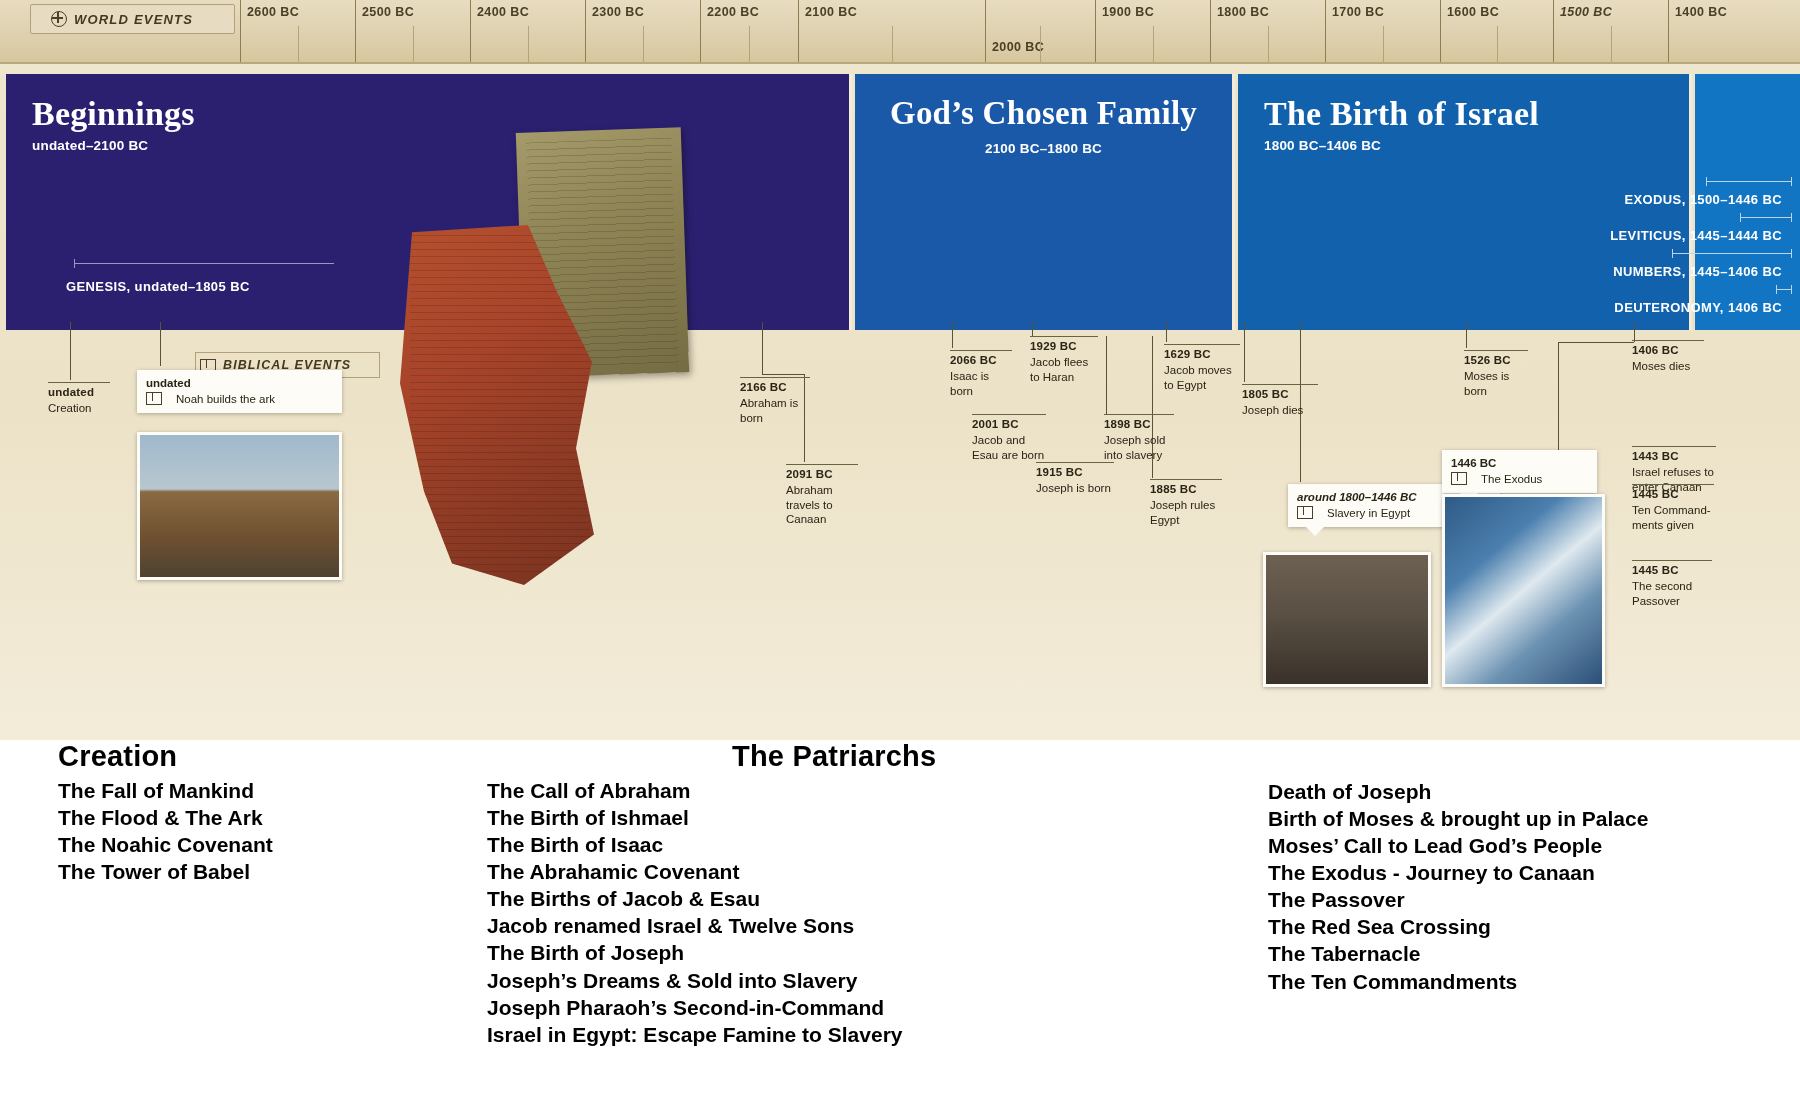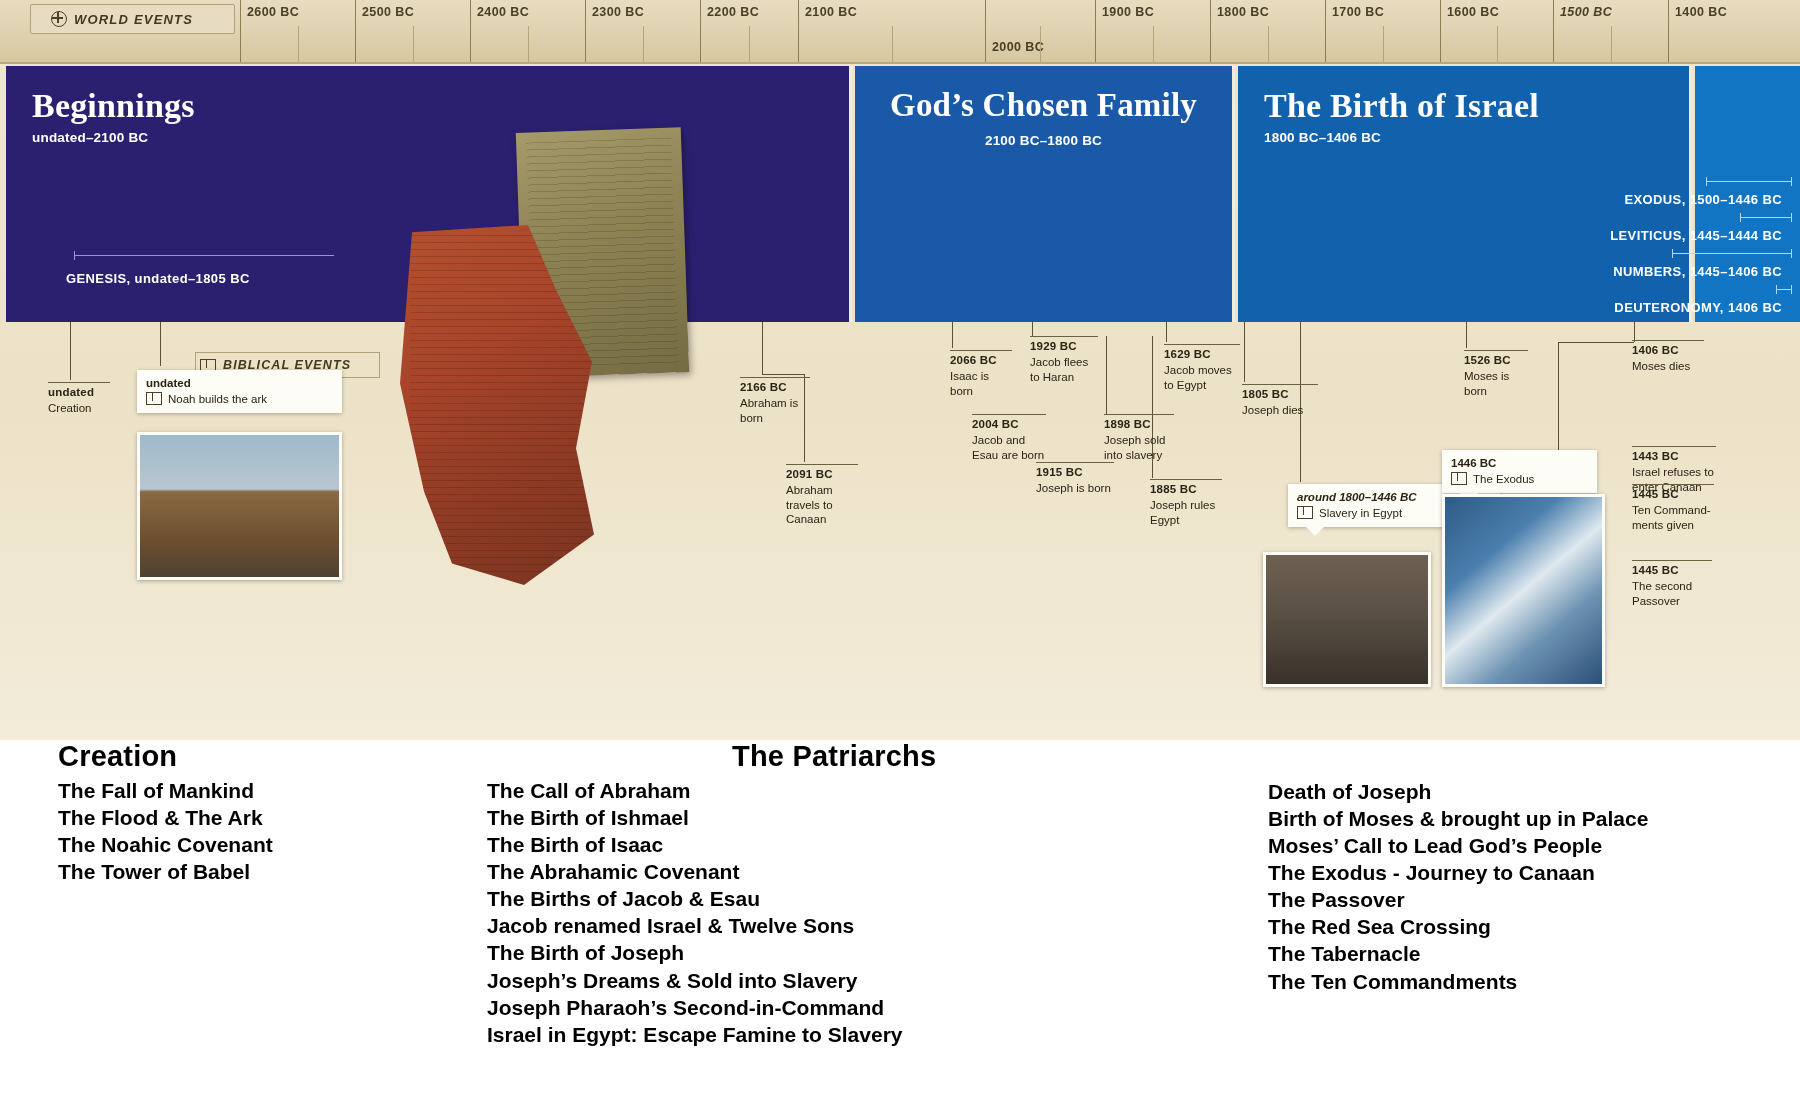--- a/index.html
+++ b/index.html
@@ -98,21 +98,21 @@
 
   
   .era-row {
     position: absolute;
     left: 0; top: 62px;
     width: 1800px;
     height: 256px;
   }
   .era {
     position: absolute;
-    top: 4px;
+    top: 12px;
     height: 256px;
     box-sizing: border-box;
     color: #fff;
     padding: 22px 26px;
   }
   .era .era-title {
     font-family: "Liberation Serif", serif;
     font-weight: bold;
     font-size: 34px;
     line-height: 1.05;
@@ -254,21 +254,21 @@
   .callout {
     position: absolute;
     background: #fdfcf7;
     box-shadow: 0 1px 4px rgba(0,0,0,.28);
     padding: 7px 9px 8px 9px;
     box-sizing: border-box;
     font-size: 11.5px;
     color: #2a2414;
   }
   .callout .yr { font-weight: bold; display: block; margin-bottom: 3px; }
-  .callout .row { display: flex; align-items: center; gap: 6px; }
+  .callout .row { display: flex; align-items: center; gap: 14px; }
   .callout .tip {
     position: absolute;
     bottom: -9px; left: 18px;
     width: 0; height: 0;
     border-left: 9px solid transparent;
     border-right: 9px solid transparent;
     border-top: 9px solid #fdfcf7;
   }
   .photo {
     position: absolute;
@@ -474,21 +474,21 @@
       </div>
       <div class="evt" style="left:1030px;top:14px;  width:68px;">
         <span class="yr">1929 BC</span>
         <span>Jacob flees to Haran</span>
       </div>
       <div class="evt" style="left:1164px;top:22px;  width:76px;">
         <span class="yr">1629 BC</span>
         <span>Jacob moves to Egypt</span>
       </div>
       <div class="evt" style="left:972px; top:92px;  width:74px;">
-        <span class="yr">2004 BC</span>
+        <span class="yr">2001 BC</span>
         <span>Jacob and Esau are born</span>
       </div>
       <div class="evt" style="left:1104px;top:92px;  width:70px;">
         <span class="yr">1898 BC</span>
         <span>Joseph sold into slavery</span>
       </div>
       <div class="evt" style="left:1036px;top:140px; width:78px;">
         <span class="yr">1915 BC</span>
         <span>Joseph is born</span>
       </div>

